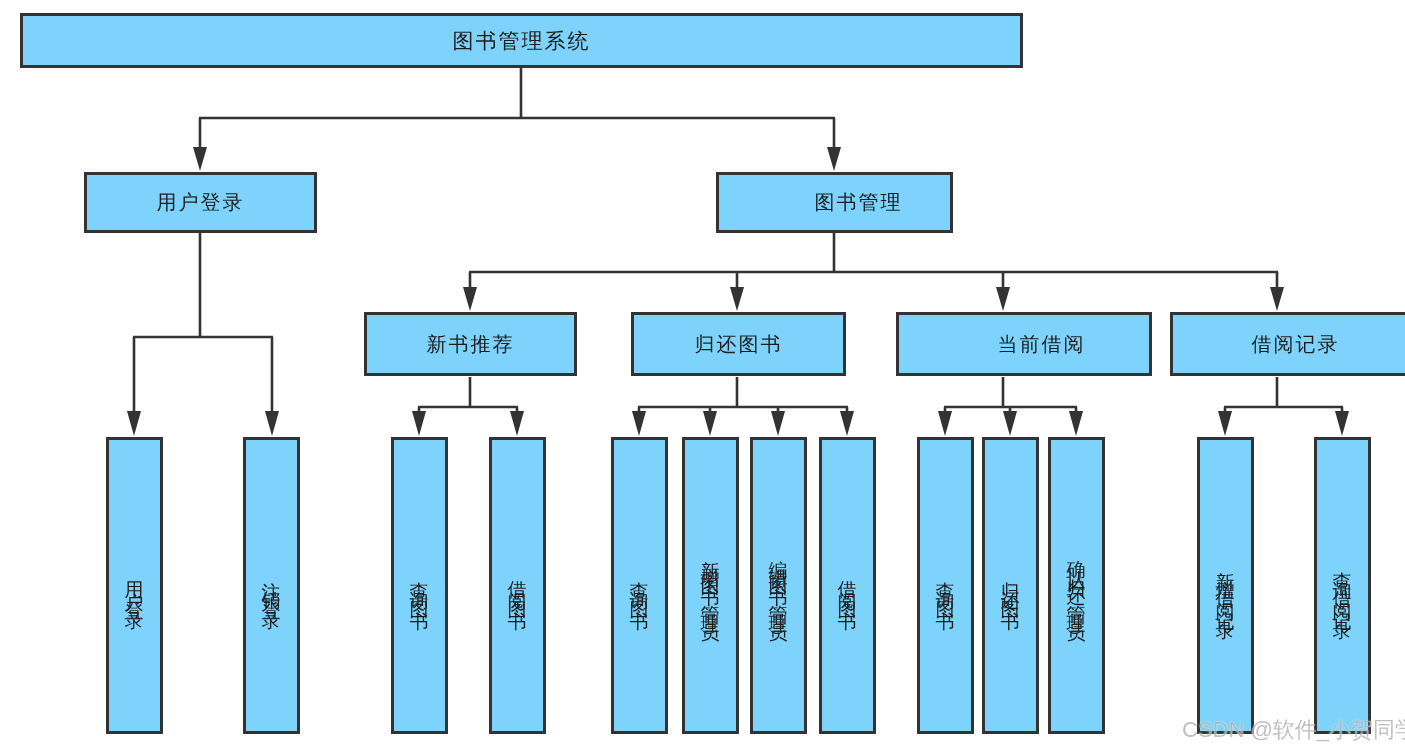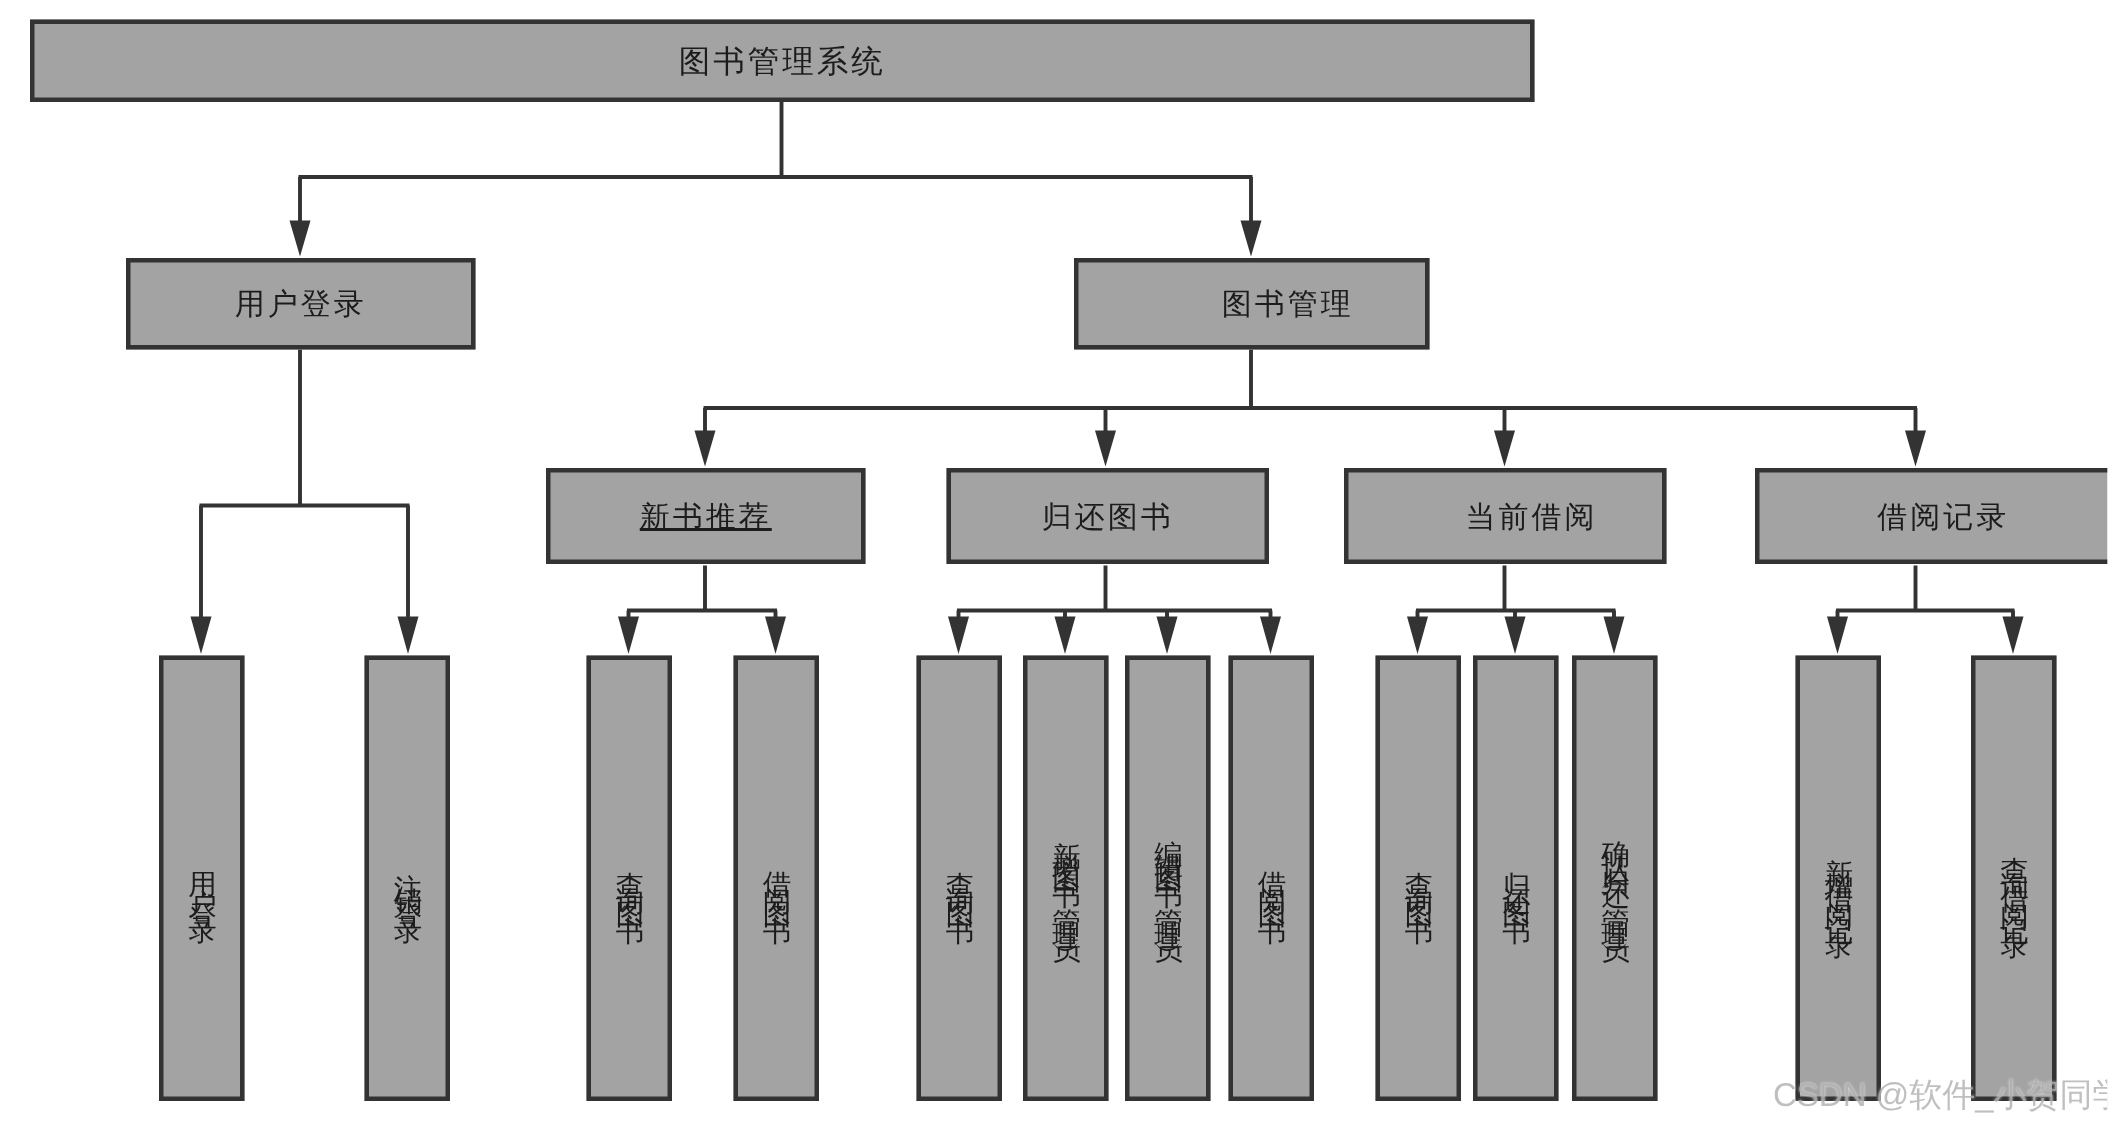--- a/index.html
+++ b/index.html
@@ -20,21 +20,21 @@
     position: absolute;
     left: 0;
     top: 0;
     width: 1405px;
     height: 747px;
     z-index: 1;
   }
   .node {
     position: absolute;
     box-sizing: border-box;
-    background: #a3a3a3;
+    background: #7dd3fc;
     border: 3px solid #333333;
     display: flex;
     align-items: center;
     justify-content: center;
     z-index: 2;
     color: #1c1c1c;
   }
   .node .label {
     font-size: 20px;
     letter-spacing: 2px;
@@ -108,27 +108,27 @@
     <span class="label">图书管理系统</span>
   </div>
 
   <div class="node" style="left:84px; top:172px; width:233px; height:61px;">
     <span class="label">用户登录</span>
   </div>
   <div class="node" style="left:716px; top:172px; width:237px; height:61px;padding-left:48px;">
     <span class="label">图书管理</span>
   </div>
 
-  <div class="node" style="left:364px; top:312px; width:213px; height:64px;text-decoration:underline;">
+  <div class="node" style="left:364px; top:312px; width:213px; height:64px;">
     <span class="label">新书推荐</span>
   </div>
   <div class="node" style="left:631px; top:312px; width:215px; height:64px;">
     <span class="label">归还图书</span>
   </div>
-  <div class="node" style="left:896px; top:312px; width:215px; height:64px;padding-left:35px;">
+  <div class="node" style="left:896px; top:312px; width:256px; height:64px;padding-left:35px;">
     <span class="label">当前借阅</span>
   </div>
   <div class="node" style="left:1170px; top:312px; width:251px; height:64px;justify-content:center;">
     <span class="label">借阅记录</span>
   </div>
 
   <div class="node v" style="left:106px; top:437px; width:57px; height:297px;">
     <span class="label">用户登录</span>
   </div>
   <div class="node v" style="left:243px; top:437px; width:57px; height:297px;">

